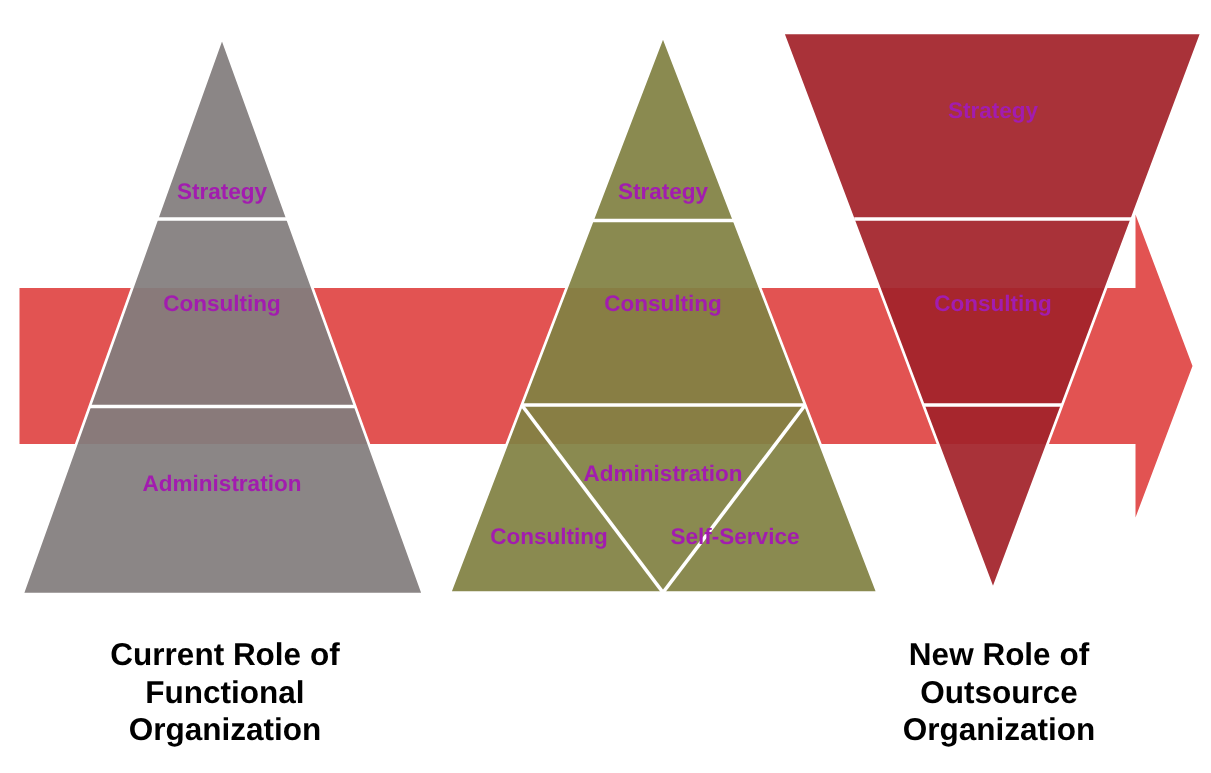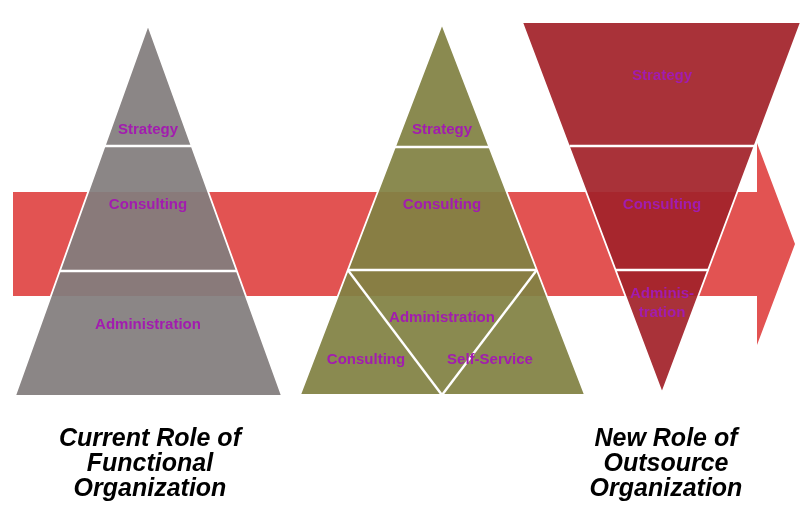--- a/index.html
+++ b/index.html
@@ -21,22 +21,21 @@
     font-size: 15px;
     line-height: 19px;
     color: #a21caf;
     text-align: center;
     white-space: pre-line;
   }
   .caption {
     position: absolute;
     transform: translate(-50%, -50%);
     font-weight: bold;
-    font-style: italic;
-    font-size: 25px;
+    font-size: 21px;
     line-height: 25px;
     color: #000000;
     text-align: center;
     white-space: pre-line;
   }
 </style>
 </head>
 <body>
 
 <div class="stage">
@@ -65,22 +64,20 @@
   <div class="lbl" style="left:148px; top:323px;">Administration</div>
 
   <div class="lbl" style="left:442px; top:128px;">Strategy</div>
   <div class="lbl" style="left:442px; top:203px;">Consulting</div>
   <div class="lbl" style="left:442px; top:316px;">Administration</div>
   <div class="lbl" style="left:366px; top:358px;">Consulting</div>
   <div class="lbl" style="left:490px; top:358px;">Self-Service</div>
 
   <div class="lbl" style="left:662px; top:74px;">Strategy</div>
   <div class="lbl" style="left:662px; top:203px;">Consulting</div>
-  <div class="lbl" style="left:662px; top:302px;">Adminis-
-tration</div>
 
   <div class="caption" style="left:150px; top:462px;">Current Role of
 Functional
 Organization</div>
   <div class="caption" style="left:666px; top:462px;">New Role of
 Outsource
 Organization</div>
 
 </div>
 

